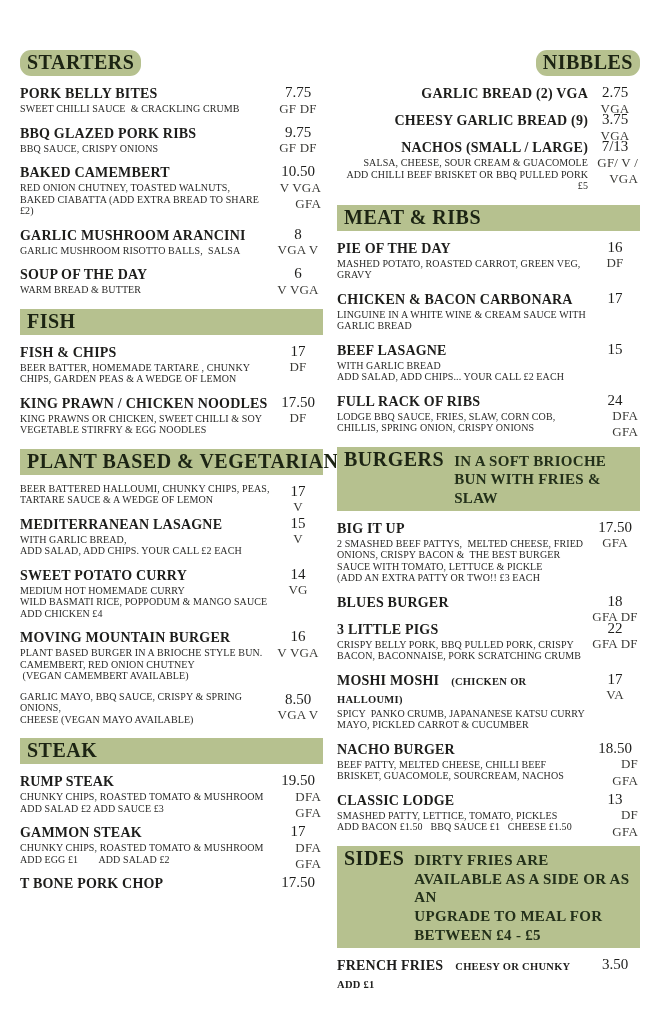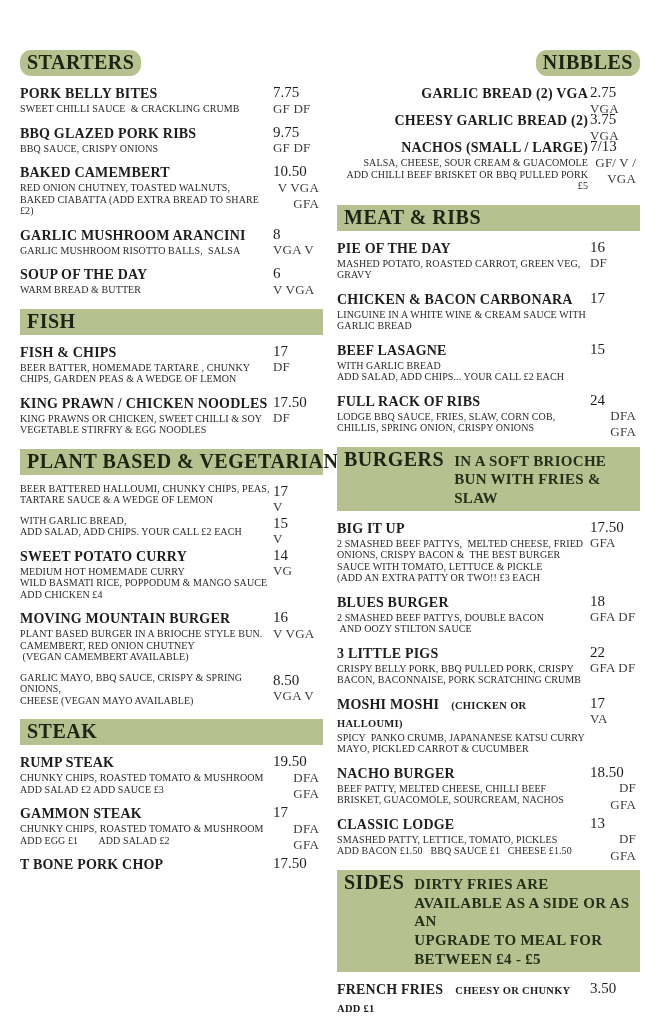--- a/index.html
+++ b/index.html
@@ -36,21 +36,21 @@
   }
   .item-suffix{
     font-weight:bold;font-size:10.5px;letter-spacing:.3px;margin-left:8px;
   }
   .item-desc{
     font-size:10px;line-height:1.15;color:#2a2a28;
     white-space:pre-wrap;letter-spacing:.1px;margin-top:1px;
   }
   .item-right{
     position:absolute;right:0;top:0;width:50px;
-    display:flex;flex-direction:column;align-items:flex-start;
+    display:flex;flex-direction:column;align-items:center;
   }
   .item-price{font-size:15px;line-height:1.1;}
   .item-diet{
     font-size:13px;line-height:1.25;color:#3a3a36;text-align:right;
     letter-spacing:.2px;max-width:46px;
   }
 </style>
 </head>
 <body>
 
@@ -161,20 +161,24 @@
     <div class="items">
             <div class="item">
     <div class="item-desc">BEER BATTERED HALLOUMI, CHUNKY CHIPS, PEAS,
 TARTARE SAUCE &amp; A WEDGE OF LEMON</div>
     <div class="item-right">
       <span class="item-price">17</span>
       <span class="item-diet">V</span>
     </div>
   </div>
             <div class="item">
+    <div class="item-head">
+      <span class="item-name">MEDITERRANEAN LASAGNE</span>
+      
+    </div>
     <div class="item-desc">WITH GARLIC BREAD,
 ADD SALAD, ADD CHIPS. YOUR CALL £2 EACH</div>
     <div class="item-right">
       <span class="item-price">15</span>
       <span class="item-diet">V</span>
     </div>
   </div>
             <div class="item">
     <div class="item-head">
       <span class="item-name">SWEET POTATO CURRY</span>
@@ -268,21 +272,21 @@
       
     </div>
 
     <div class="item-right">
       <span class="item-price">2.75</span>
       <span class="item-diet">VGA</span>
     </div>
   </div>
             <div class="item">
     <div class="item-head">
-      <span class="item-name">CHEESY GARLIC BREAD (2)</span>
+      <span class="item-name">CHEESY GARLIC BREAD (9)</span>
       
     </div>
 
     <div class="item-right">
       <span class="item-price">3.75</span>
       <span class="item-diet">VGA</span>
     </div>
   </div>
             <div class="item">
     <div class="item-head">
@@ -372,22 +376,20 @@
     <div class="item-right">
       <span class="item-price">17.50</span>
       <span class="item-diet">GFA</span>
     </div>
   </div>
             <div class="item">
     <div class="item-head">
       <span class="item-name">BLUES BURGER</span>
       
     </div>
-    <div class="item-desc">2 SMASHED BEEF PATTYS, DOUBLE BACON
- AND OOZY STILTON SAUCE</div>
     <div class="item-right">
       <span class="item-price">18</span>
       <span class="item-diet">GFA DF</span>
     </div>
   </div>
             <div class="item">
     <div class="item-head">
       <span class="item-name">3 LITTLE PIGS</span>
       
     </div>

